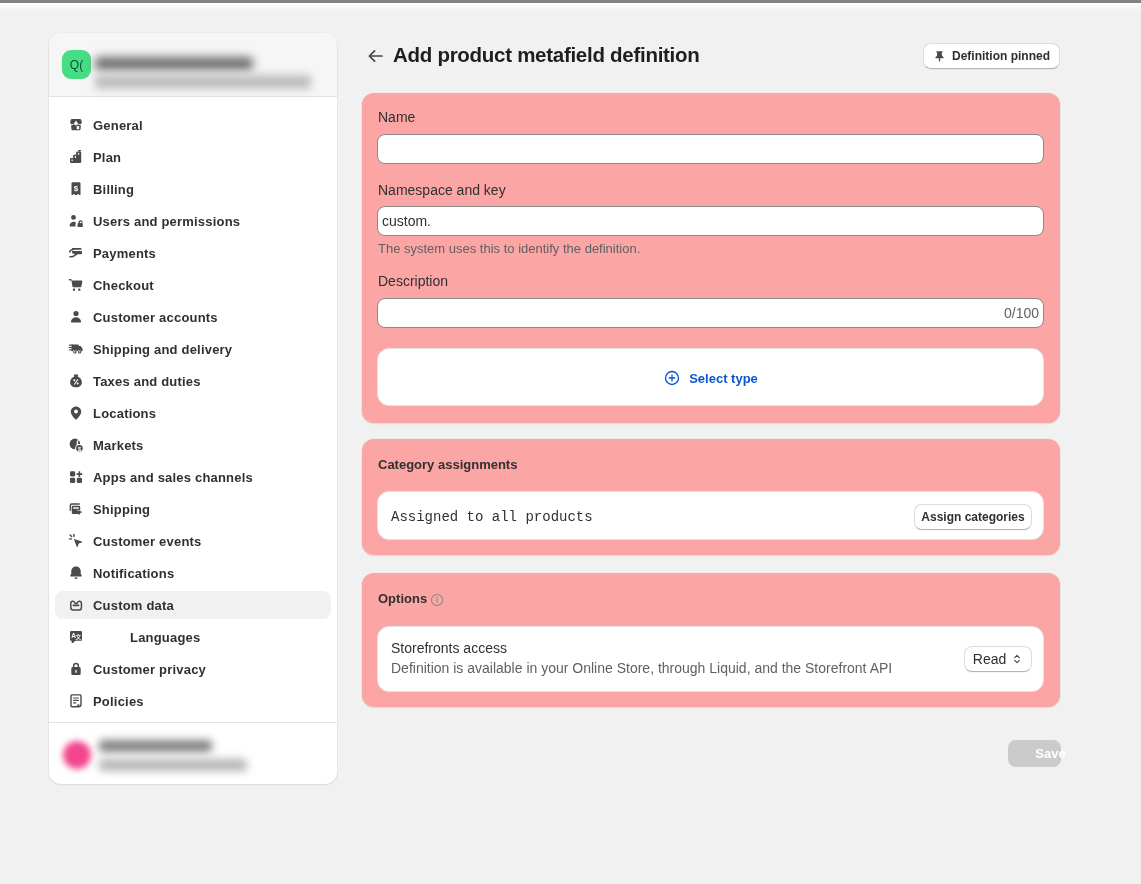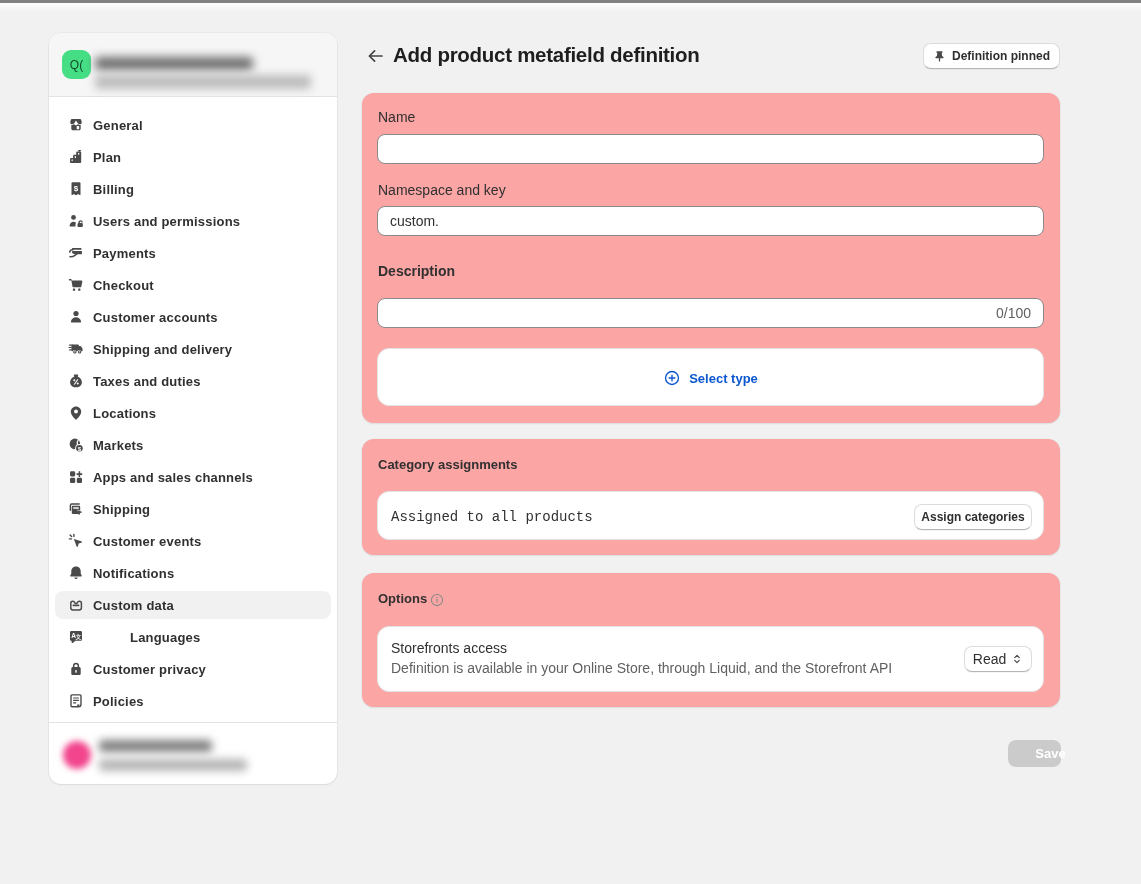--- a/index.html
+++ b/index.html
@@ -26,21 +26,21 @@
 
   
   .title { position:absolute; left:393px; top:43px; font-size:20.5px; font-weight:700; color:#1e1e1e; letter-spacing:-0.28px; }
   .backbtn { position:absolute; left:367px; top:48px; width:16px; height:16px; }
   .pinbtn { position:absolute; left:923px; top:43px; width:137px; height:26px; background:#fff; border:1px solid #dcdcdc; border-bottom-color:#b5b5b5; border-radius:8px; display:flex; align-items:center; justify-content:center; font-size:12px; font-weight:700; color:#302f2f; box-shadow:0 1px 0 rgba(0,0,0,.04); }
   .pinbtn svg { margin-right:6px; }
 
   .card { position:absolute; left:362px; width:698px; background:#fca5a5; border-radius:12px; box-shadow:0 1px 2px rgba(26,26,26,.07), 0 0 0 0.6px rgba(0,0,0,.05); }
   .lbl { position:absolute; left:16px; font-size:14px; color:#303030; line-height:20px; }
   .blbl { position:absolute; left:16px; font-size:13px; font-weight:700; color:#303030; line-height:20px; }
-  .inp { position:absolute; left:15px; width:667px; height:30px; border:1px solid #8a8a8a; border-radius:8px; background:#fff; display:flex; align-items:center; font-size:14px; color:#303030; padding:0 12px; }
+  .inp { position:absolute; left:15px; width:667px; height:30px; border:1px solid #8a8a8a; border-radius:8px; background:#fff; display:flex; align-items:center; font-size:14px; color:#303030; padding:0 4px; }
   .helper { position:absolute; left:16px; font-size:13px; color:#616161; line-height:16px; }
   .innerbox { position:absolute; left:15px; width:667px; border:1px solid #e3e3e3; border-radius:12px; background:#fff; }
   .seltype { display:flex; align-items:center; justify-content:center; height:58px; color:#0b57d0; font-size:13px; font-weight:700; }
   .seltype svg { margin-right:8px; }
   .btn2 { position:absolute; background:#fff; border:1px solid #dcdcdc; border-bottom-color:#b5b5b5; border-radius:8px; display:flex; align-items:center; justify-content:center; font-size:12px; font-weight:700; color:#302f2f; box-shadow:0 1px 0 rgba(0,0,0,.04); }
   .save { position:absolute; left:1008px; top:740px; width:53px; height:27px; background:#cbcbcb; border-radius:8px; display:flex; align-items:center; justify-content:center; color:#fff; font-size:13px; font-weight:700;padding-left:32px; }
 </style>
 </head>
 <body>
 <div class="topbar"></div>
@@ -238,21 +238,22 @@
 <div class="title">Add product metafield definition</div>
 <div class="pinbtn"><svg width="13" height="13" viewBox="0 0 16 16" fill="#4a4a4a">
       <path d="M5 1.5h6a.9.9 0 0 1 0 1.8h-.3l.5 4.2 1.6 1.2c.6.4.3 1.4-.5 1.4H8.8v3.4a.8.8 0 0 1-1.6 0v-3.4H3.7c-.8 0-1.1-1-.5-1.4l1.6-1.2.5-4.2H5A.9.9 0 0 1 5 1.5Z"></path>
     </svg>Definition pinned</div>
 
 <div class="card" style="top:93px; height:330px;">
   <div class="lbl" style="top:14px;">Name</div>
   <div class="inp" style="top:41px;"></div>
   <div class="lbl" style="top:87px;">Namespace and key</div>
   <div class="inp" style="top:113px;">custom.</div>
-  <div class="lbl" style="top:168px;font-weight:bold;">Description</div>
+  <div class="helper" style="top:148px;">The system uses this to identify the definition.</div>
+  <div class="lbl" style="top:178px;">Description</div>
   <div class="inp" style="top:205px;">
       <span style="margin-left:auto; color:#616161; font-size:14px;">0/100</span>
     </div>
   <div class="innerbox" style="top:255px; height:58px;">
     <div class="seltype"><svg width="18" height="18" viewBox="0 0 20 20" fill="none" stroke="#0b57d0" stroke-width="1.5" stroke-linecap="round">
           <circle cx="10" cy="10" r="7.2"></circle>
           <path d="M10 6.8v6.4M6.8 10h6.4"></path>
         </svg>Select type</div>
   </div>
 </div>

